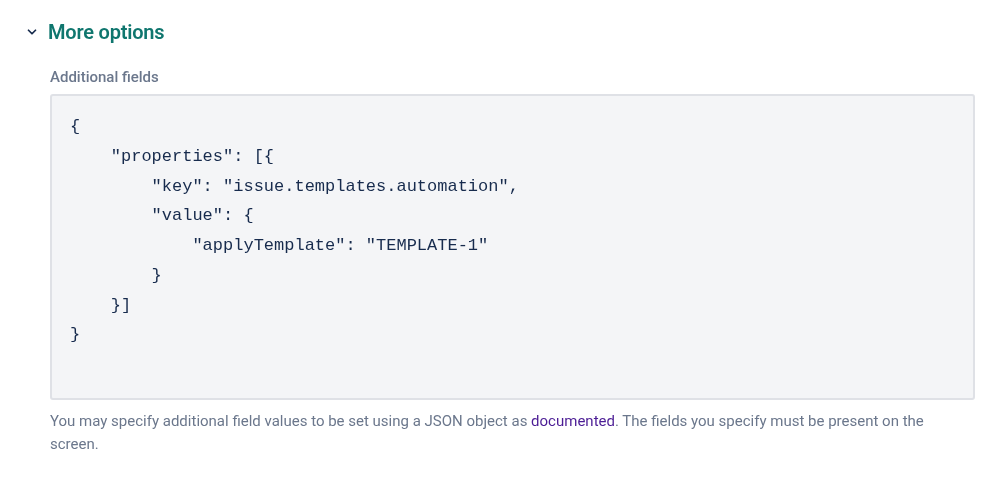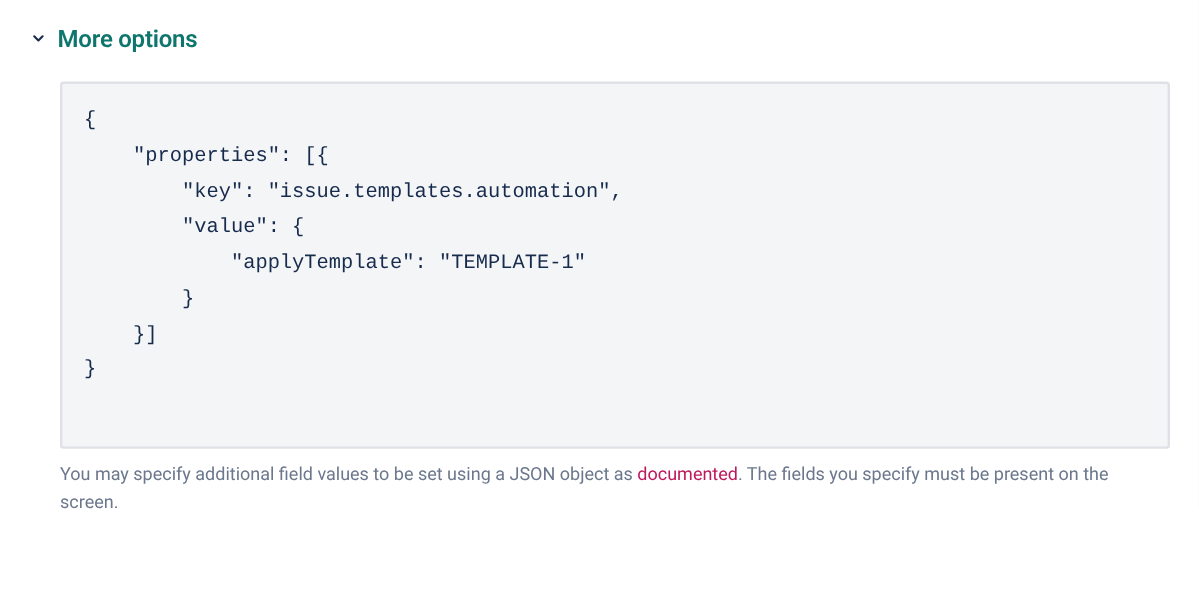--- a/index.html
+++ b/index.html
@@ -55,38 +55,39 @@
       white-space: pre;
       overflow-x: auto;
       margin-bottom: 10px;
     }
     .help-text {
       font-size: 15px;
       color: #6B778C;
       line-height: 1.5;
     }
     .help-link {
-      color: #be185d;
+      color: #4c1d95;
       text-decoration: none;
       cursor: pointer;
     }
   </style>
 </head>
 <body>
 
 <div class="more-options-header">
   <span class="chevron-icon">
     <svg width="14" height="14" viewBox="0 0 24 24" fill="none">
       <path d="M6 9l6 6 6-6" stroke="#172B4D" stroke-width="3" stroke-linecap="round" stroke-linejoin="round"></path>
     </svg>
   </span>
   <span class="more-options-title">More options</span>
 </div>
 
 <div class="content-area">
+  <div class="field-label">Additional fields</div>
   <div class="code-block">{
     "properties": [{
         "key": "issue.templates.automation",
         "value": {
             "applyTemplate": "TEMPLATE-1"
         }
     }]
 }</div>
   <div class="help-text">
     <span>You may specify additional field values to be set using a JSON object as </span><a class="help-link">documented</a><span>. The fields you specify must be present on the screen.</span>

